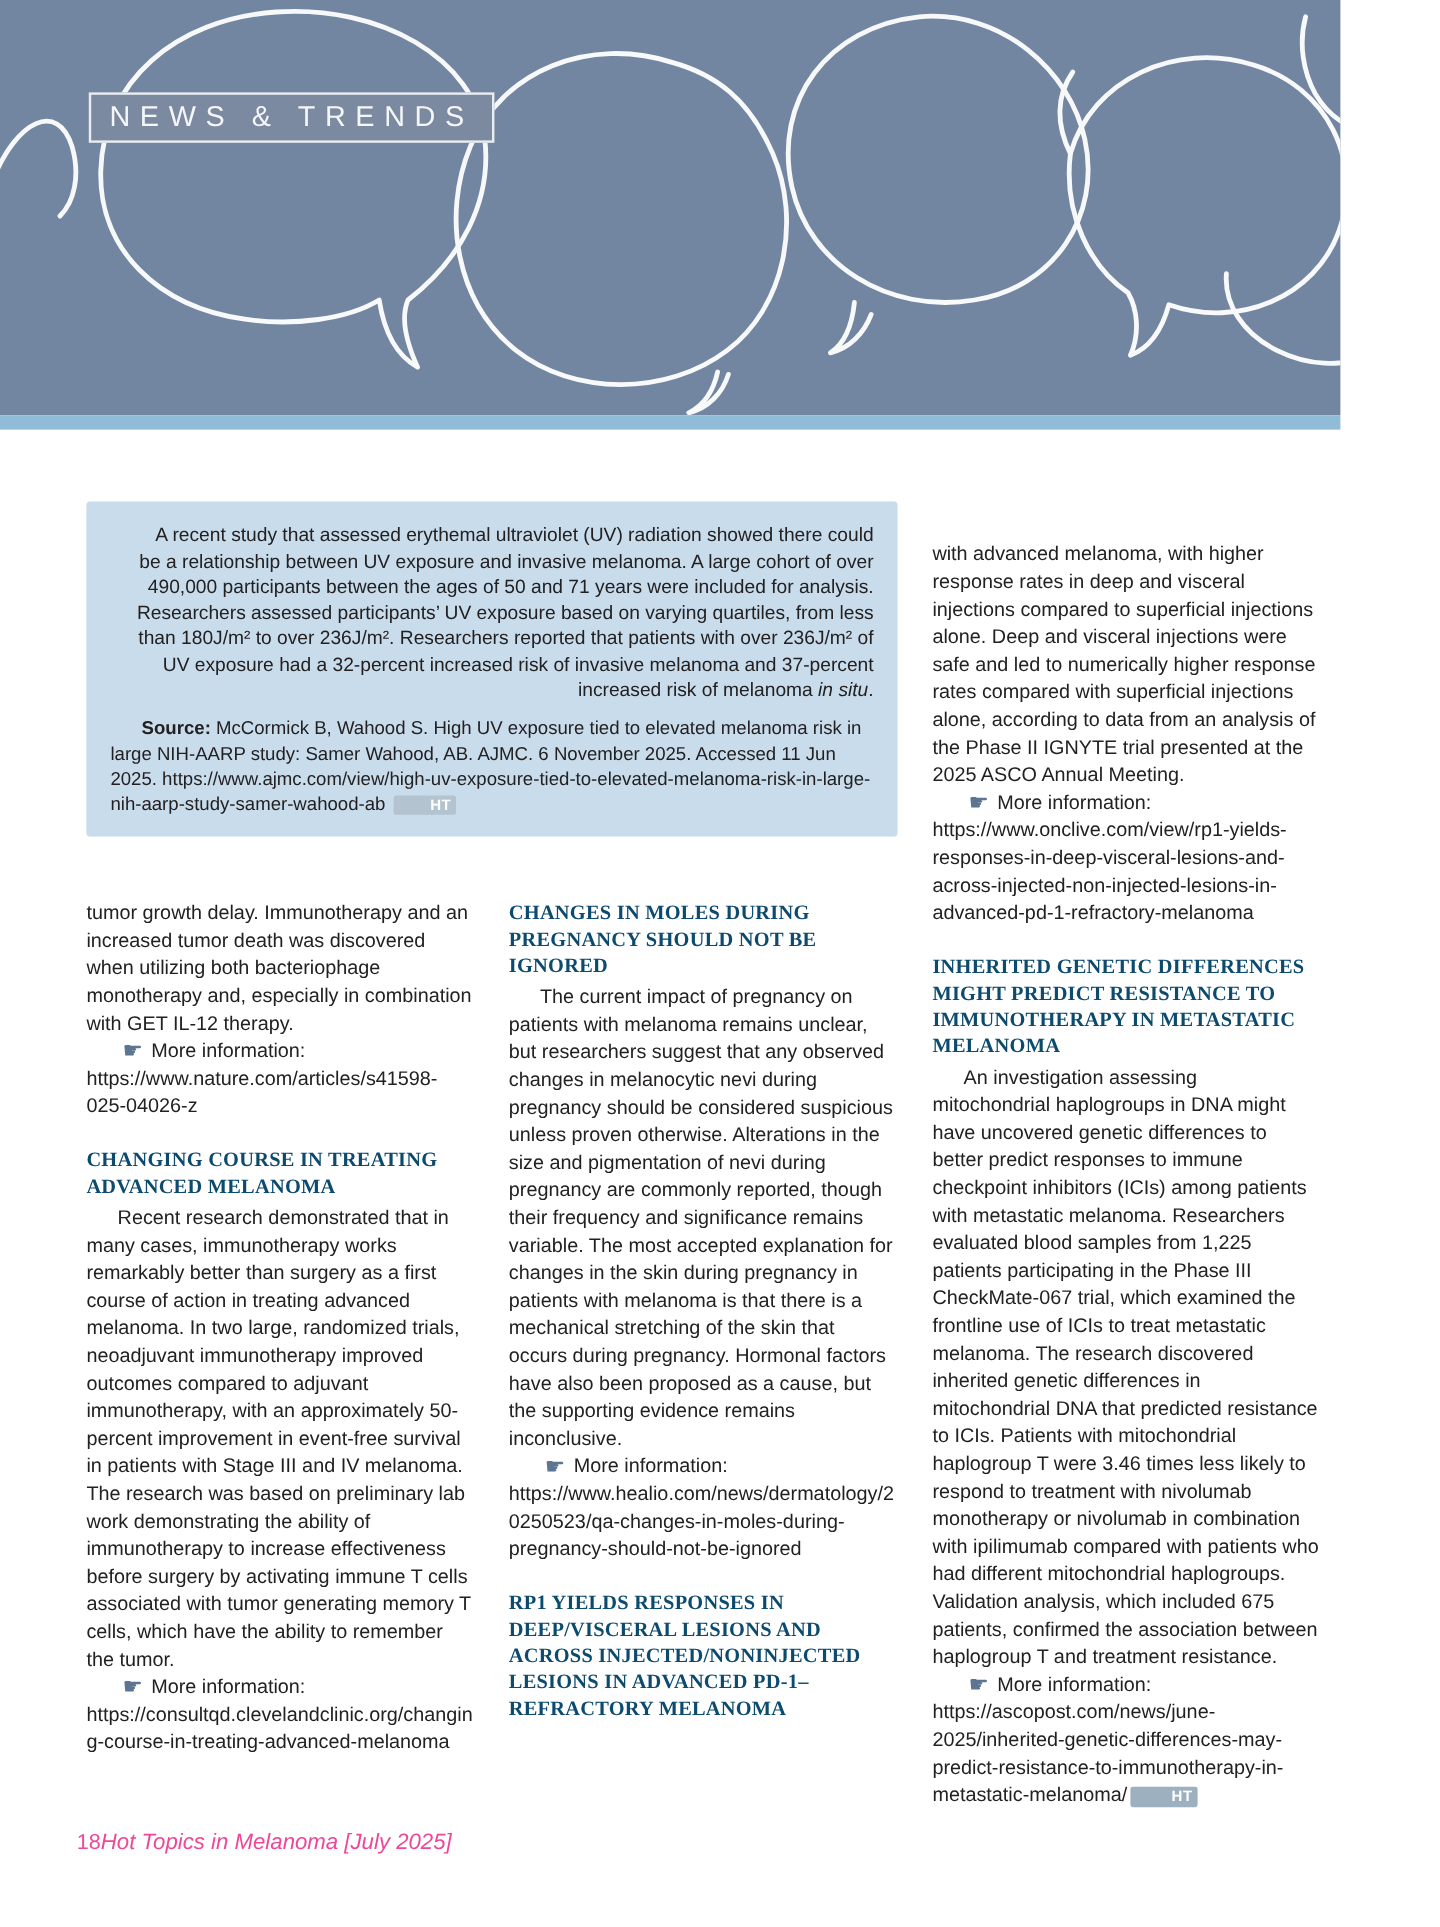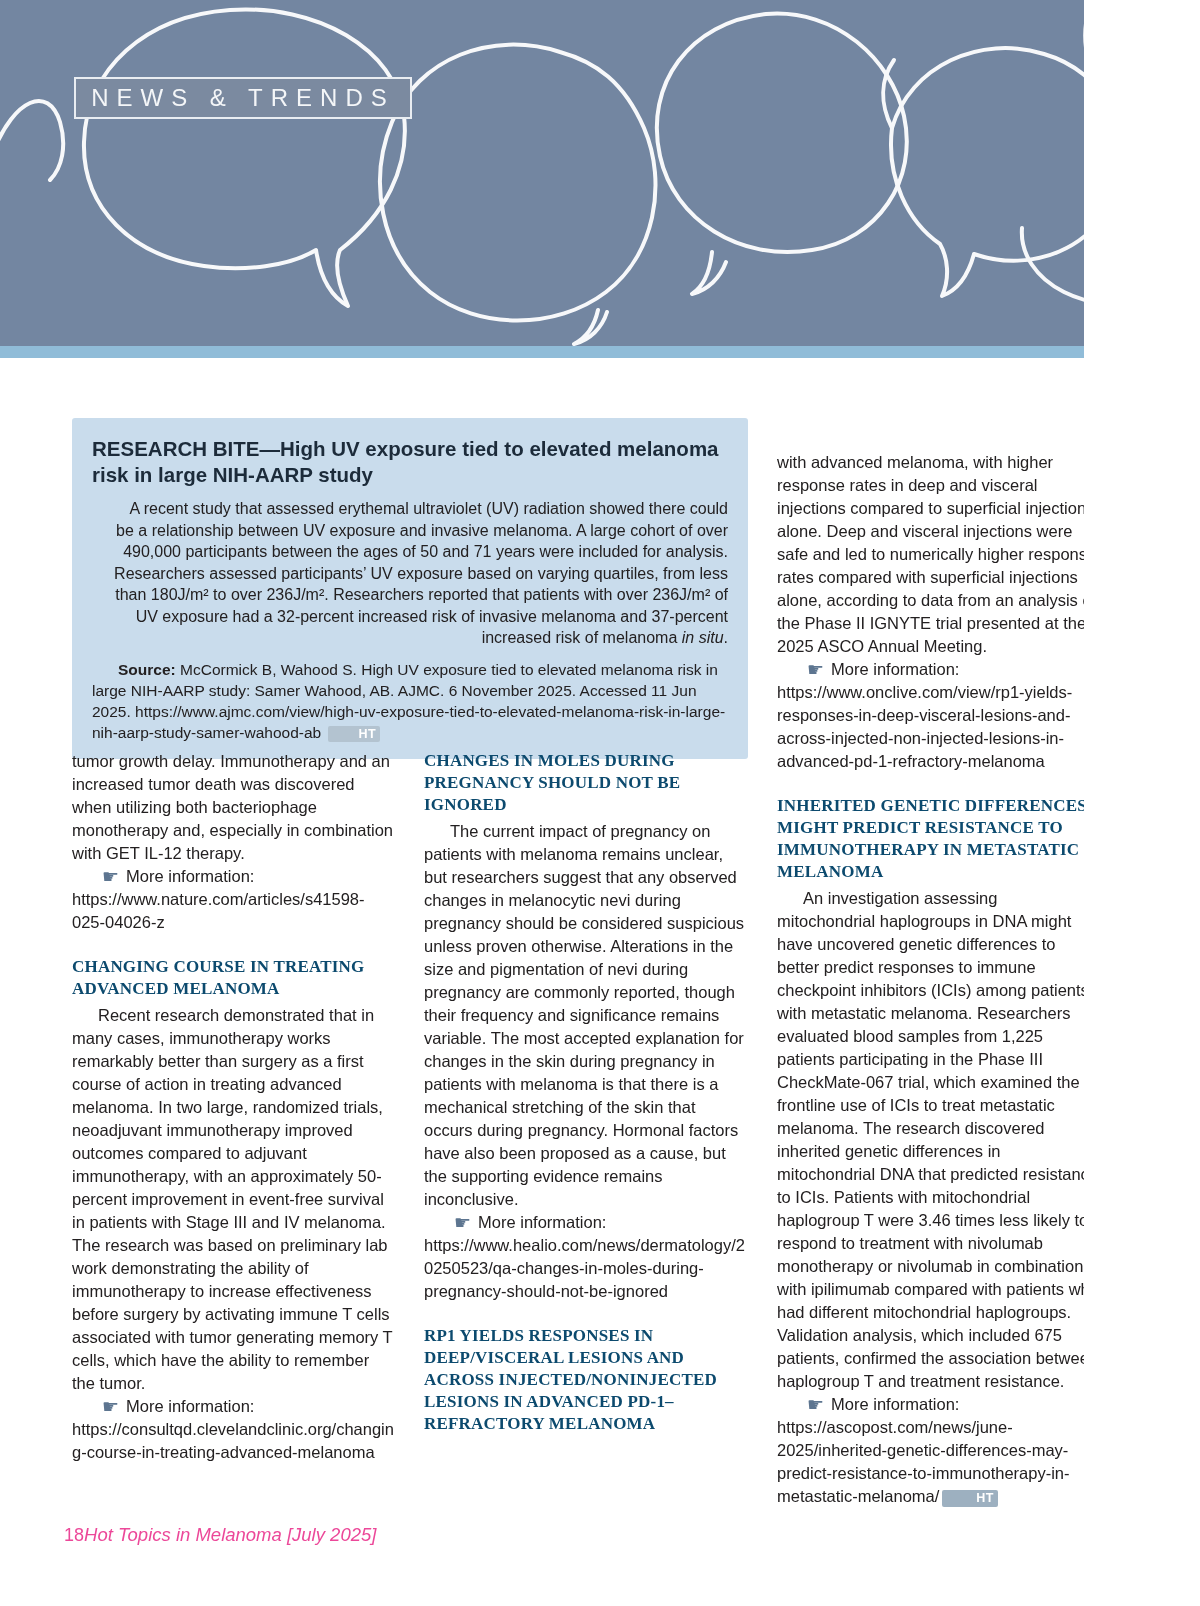--- a/index.html
+++ b/index.html
@@ -1,18 +1,18 @@
 <!DOCTYPE html>
 <html><head>
 <meta charset="utf-8">
 <style>
   html,body { margin:0; padding:0; background:#ffffff; }
   .page {
     position:relative; width:1084px; height:1606px; background:#ffffff;
-    font-family:"Liberation Sans","DejaVu Sans",sans-serif; color:#232021; overflow:hidden;
+    font-family:"Liberation Sans","DejaVu Sans",sans-serif; color:#232021; overflow:hidden;padding-left:33px;
   }
 
   
   .masthead { position:absolute; left:0; top:0; width:1200px; height:346px; background:#7386a1; overflow:hidden; }
   .masthead svg { position:absolute; left:0; top:0; }
   .title-box {
     position:absolute; left:74px; top:77px; width:338px; height:42px;
     background:#7b8aa0; border:2px solid #e9edf2; box-sizing:border-box;
     display:flex; align-items:center; justify-content:center;
   }
@@ -88,21 +88,20 @@
         <path d="M 1206 236 C 1174 296 1116 318 1064 292 C 1036 278 1020 254 1022 228"></path>
       </g>
     </svg>
     <div class="title-box">
       <span>NEWS &amp; TRENDS</span>
     </div>
   </div>
   <div class="strip"></div>
 
   <section class="bite">
-    <h2>RESEARCH BITE—High UV exposure tied to elevated melanoma risk in large NIH-AARP study</h2>
     <p class="bite-body"><span>A recent study that assessed erythemal ultraviolet (UV) radiation showed there could be a relationship between UV exposure and invasive melanoma. A large cohort of over 490,000 participants between the ages of 50 and 71 years were included for analysis. Researchers assessed participants’ UV exposure based on varying quartiles, from less than 180J/m² to over 236J/m². Researchers reported that patients with over 236J/m² of UV exposure had a 32-percent increased risk of invasive melanoma and 37-percent increased risk of melanoma </span><em>in situ</em><span>.</span></p>
     <p class="bite-source"><strong>Source:</strong><span> McCormick B, Wahood S. High UV exposure tied to elevated melanoma risk in large NIH-AARP study: Samer Wahood, AB. AJMC. 6 November 2025. Accessed 11 Jun 2025. https://www.ajmc.com/view/high-uv-exposure-tied-to-elevated-melanoma-risk-in-large-nih-aarp-study-samer-wahood-ab </span><span class="ht-badge">HT</span></p>
   </section>
 
   <div class="col col-left">
     <p>tumor growth delay. Immunotherapy and an increased tumor death was discovered when utilizing both bacteriophage monotherapy and, especially in combination with GET IL-12 therapy.</p>
     <p class="more"><span class="pointer">☛</span><span>More information: https://www.nature.com/articles/s41598-025-04026-z</span></p>
     <h3>CHANGING COURSE IN TREATING ADVANCED MELANOMA</h3>
     <p class="indent">Recent research demonstrated that in many cases, immunotherapy works remarkably better than surgery as a first course of action in treating advanced melanoma. In two large, randomized trials, neoadjuvant immunotherapy improved outcomes compared to adjuvant immunotherapy, with an approximately 50-percent improvement in event-free survival in patients with Stage III and IV melanoma. The research was based on preliminary lab work demonstrating the ability of immunotherapy to increase effectiveness before surgery by activating immune T cells associated with tumor generating memory T cells, which have the ability to remember the tumor.</p>
     <p class="more"><span class="pointer">☛</span><span>More information: https://consultqd.clevelandclinic.org/changing-course-in-treating-advanced-melanoma</span></p>

